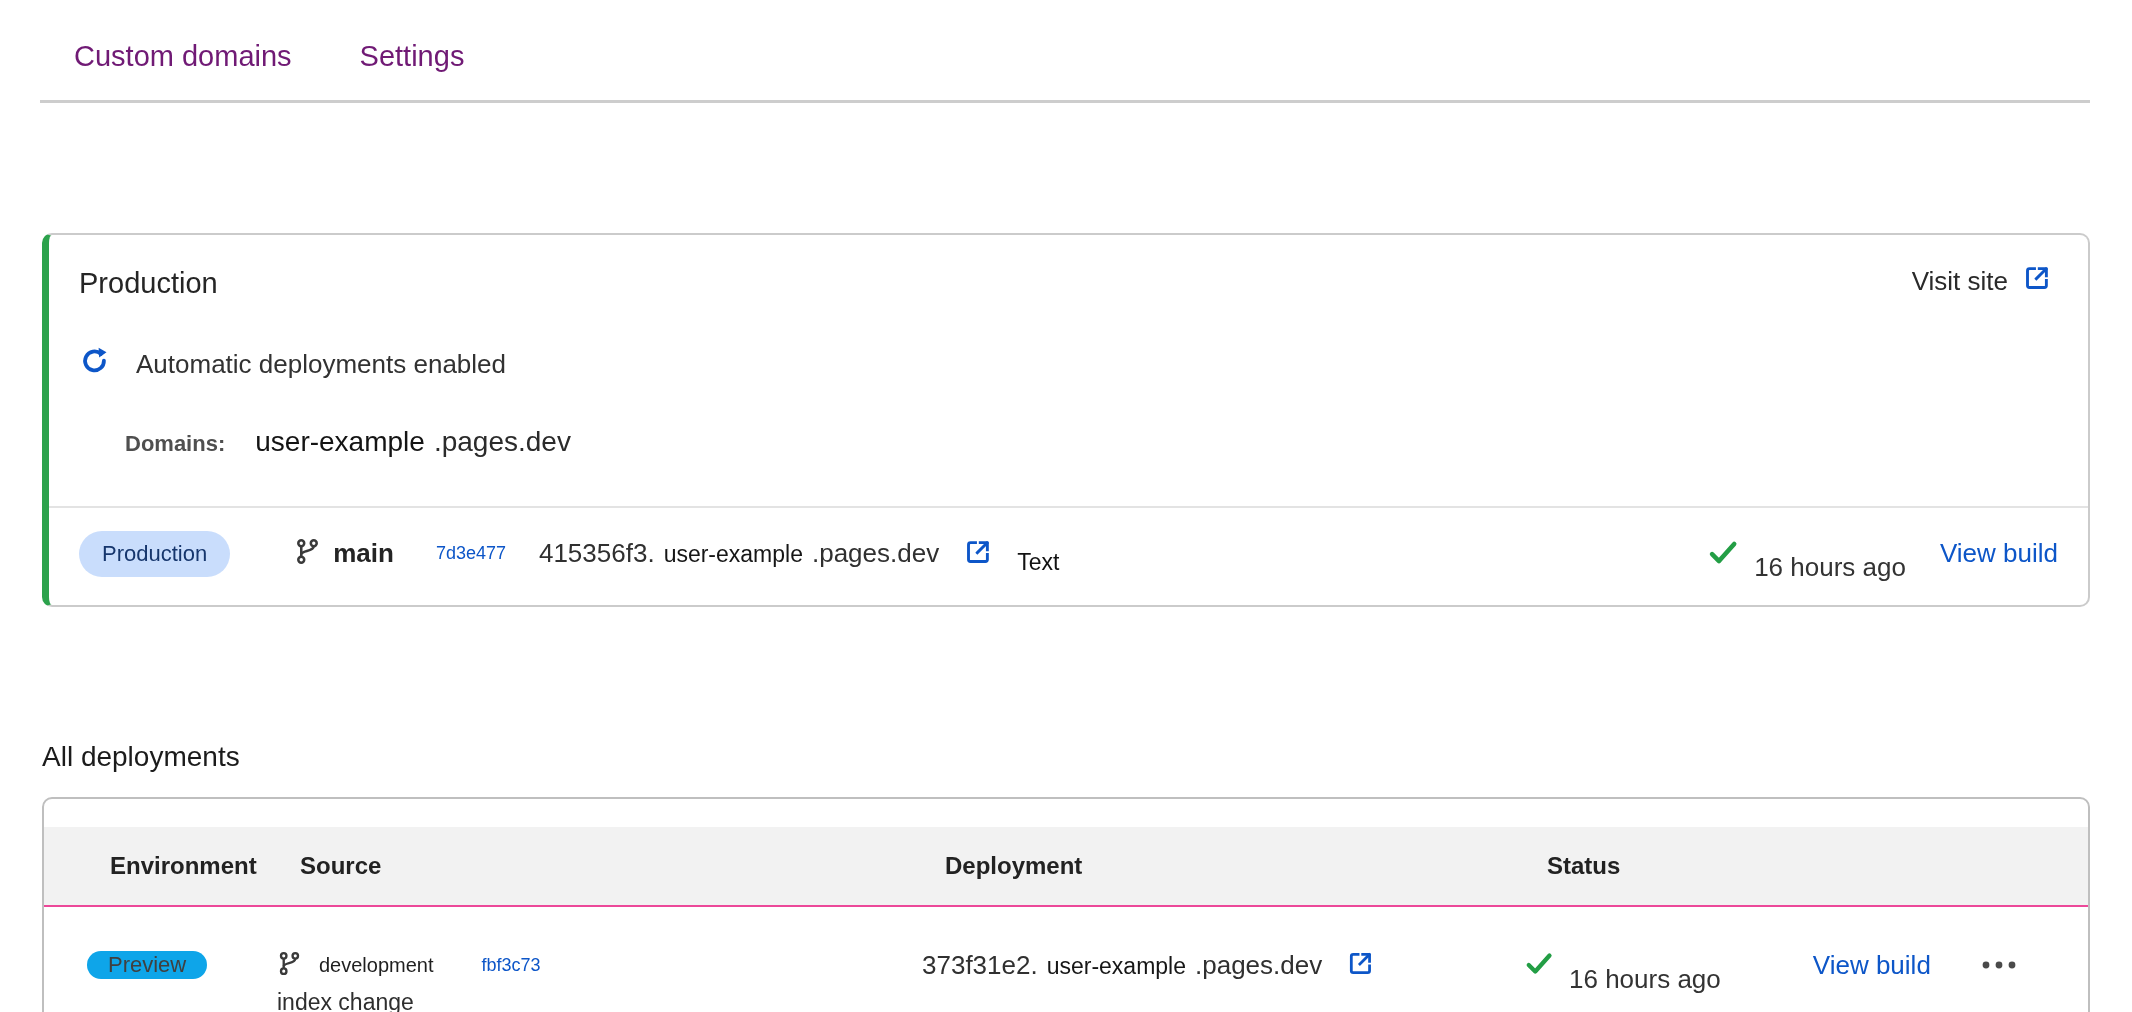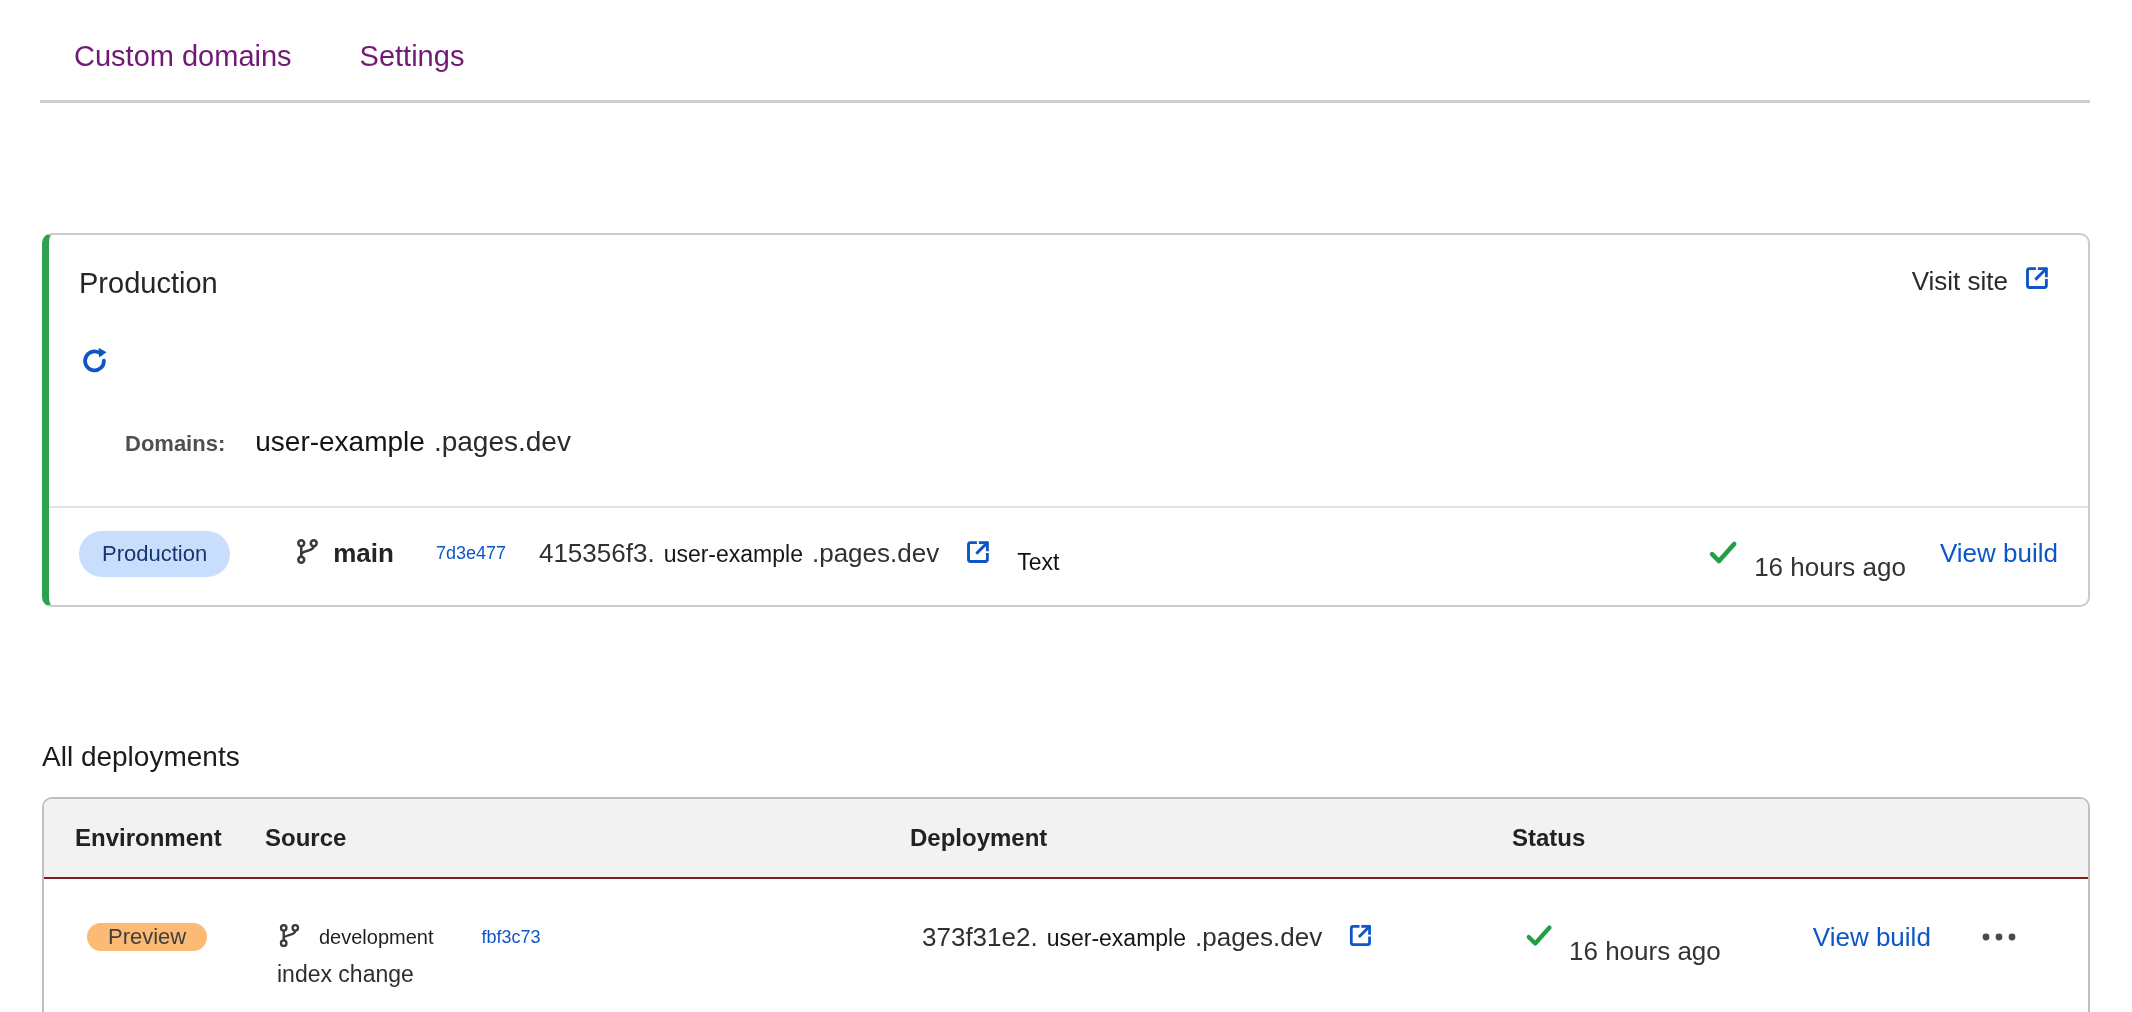--- a/index.html
+++ b/index.html
@@ -22,39 +22,39 @@
   .autodeploy { display:flex; align-items:center; gap:26px; margin-top:43px; height:36px; font-size:26px; color:#323232; }
   .domains { display:flex; align-items:baseline; margin-top:44px; height:38px; }
   .domains-label { font-size:22px; font-weight:600; color:#4f4f4f;margin-left:46px; }
   .domain-name { margin-left:30px; font-size:28px; color:#141414; }
   .domain-suffix { margin-left:9px; font-size:28px; color:#2b2b2b; }
   .card-divider { border-top:2px solid #e3e3e3; margin-top:42px; }
   .prod-row { display:flex; align-items:center; padding:16px 30px 22px; }
 
   .badge { border-radius:999px; white-space:nowrap; }
   .badge-production { background:#c9ddfc; color:#16366d; font-size:22px; padding:10px 23px; }
-  .badge-preview { background:#fdba74; color:#404040; font-size:22px; padding:1px 21px; }
+  .badge-preview { background:#0ea5e9; color:#404040; font-size:22px; padding:1px 21px; }
 
   .branch-icon { flex:0 0 auto; }
   .branch-name { font-size:26px; font-weight:700; color:#242424; margin-left:12px; }
   .sha-link { font-size:18px; color:#0d56c8; cursor:pointer; }
   .url-group { display:flex; align-items:baseline; white-space:nowrap; }
   .url-prefix, .url-suffix { font-size:26px; color:#303030; }
   .url-name { font-size:23px; color:#161616; margin:0 9px; }
   .ext-icon { cursor:pointer; }
   .commit-msg { font-size:23px; color:#121212; }
   .status-group { display:flex; align-items:center; margin-left:auto; }
   .time-text { font-size:26px; color:#333333; margin-left:15px;margin-top:28px; }
   .view-build { font-size:26px; color:#0d56c8; cursor:pointer; }
 
   
   .section-title { margin:130px 42px 0; font-size:28px; line-height:40px; font-weight:500; color:#1b1b1b; }
   .table { margin:20px 42px 0; border:2px solid #bfbfbf; border-radius:10px 10px 0 0; overflow:hidden; }
   .thead { display:grid; grid-template-columns:190px 645px 602px 1fr; align-items:center;
-           height:80px; padding:0 36px 0 31px; background:#f2f2f2; border-bottom:2px solid #7f1d1d; }
+           height:80px; padding:0 36px 0 66px; background:#f2f2f2; border-bottom:2px solid #ec4899;margin-top:28px; }
   .th { font-size:24px; font-weight:700; color:#222222; }
   .trow { display:grid; grid-template-columns:190px 645px 602px 1fr; align-items:start;
           padding:36px 36px 26px 43px; background:#ffffff; }
   .cell-line { display:flex; align-items:center; height:44px; }
   .source-branch { font-size:20px; color:#1f1f1f; margin-left:17px; }
   .source-sha { margin-left:48px; }
   .commit-line { font-size:23px; color:#2e2e2e; line-height:30px; }
   .row-status { display:flex; align-items:center; height:44px; }
   .vb-table { margin-left:92px; }
   .dots-btn { margin-left:auto; margin-right:34px; cursor:pointer; display:flex; align-items:center; }
@@ -88,20 +88,21 @@
       </div>
     </div>
 
     <div class="autodeploy">
       <span>
         <svg width="31" height="31" viewBox="0 0 24 24">
           <path d="M16.9 6.9 A 7.3 7.3 0 1 0 19.3 12" fill="none" stroke="#0d56c8" stroke-width="2.9" stroke-linecap="round"></path>
           <path d="M15.2 2.2 L21.3 5.6 L15.6 9.6 Z" fill="#0d56c8"></path>
         </svg>
       </span>
+      <span>Automatic deployments enabled</span>
     </div>
 
     <div class="domains">
       <span class="domains-label">Domains:</span>
       <span class="domain-name">user-example</span>
       <span class="domain-suffix">.pages.dev</span>
     </div>
   </div>
 
   <div class="card-divider"></div>

